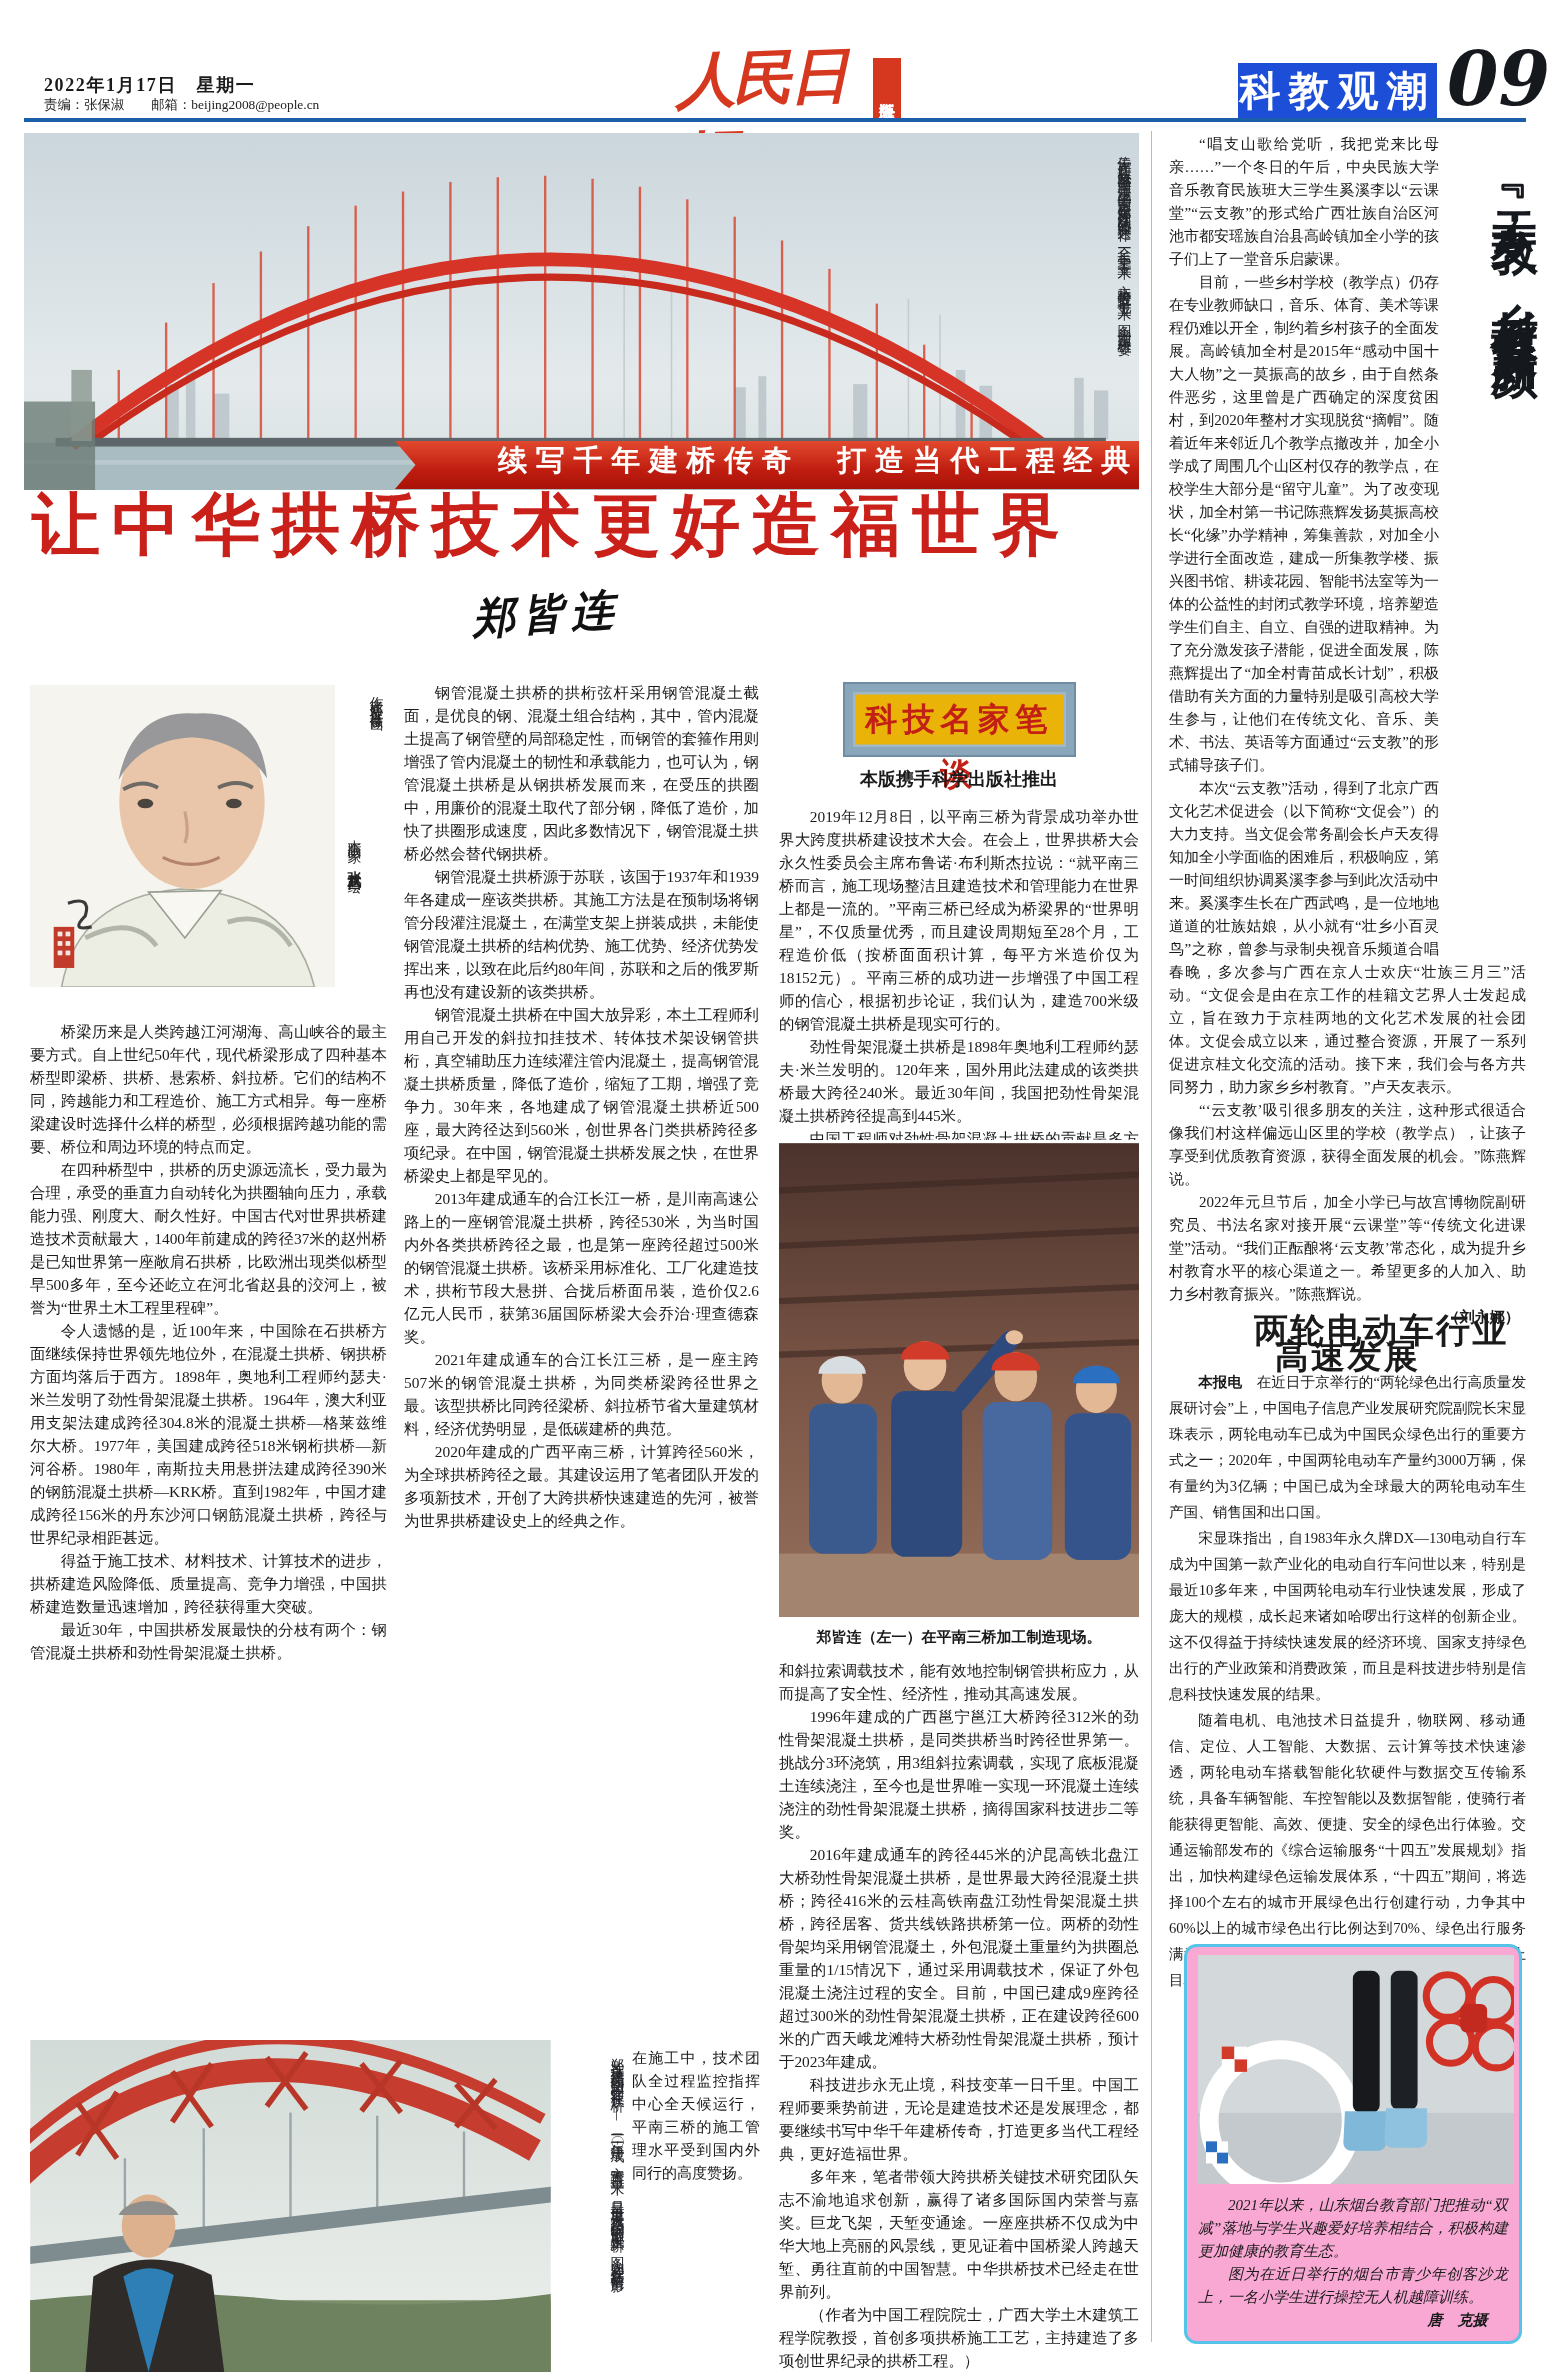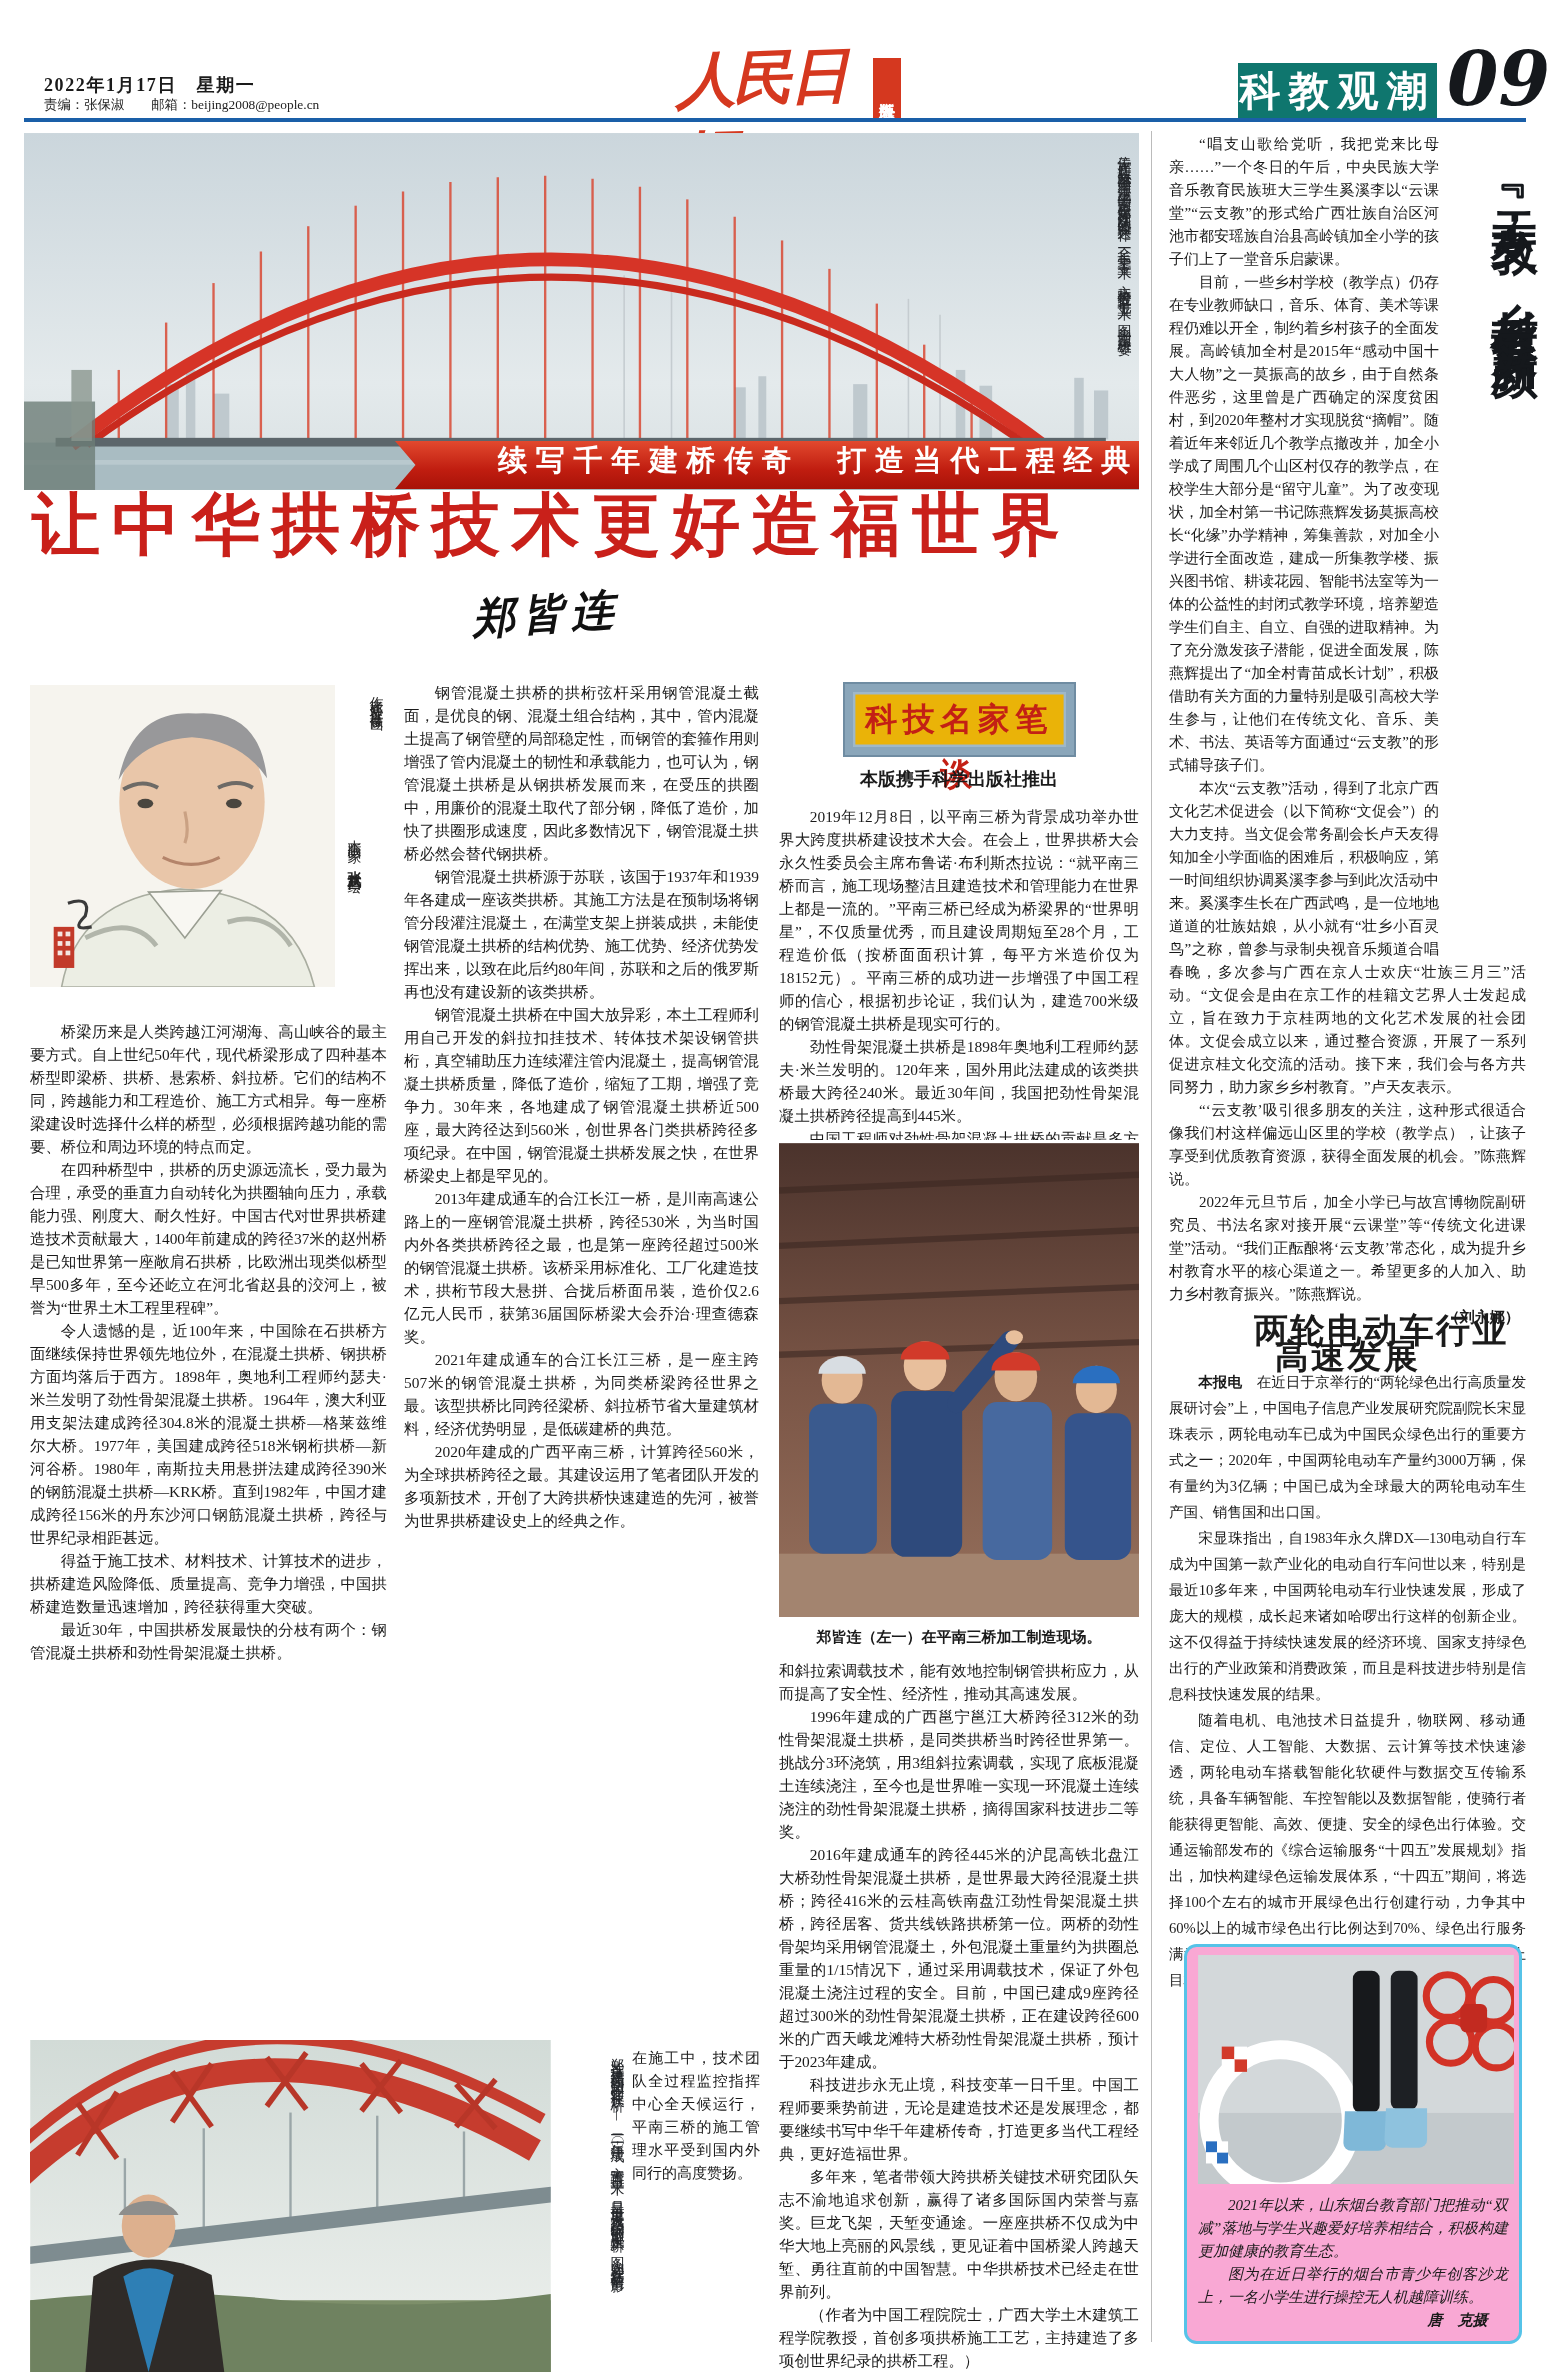--- a/index.html
+++ b/index.html
@@ -7,21 +7,21 @@
         font-family:"Liberation Serif","DejaVu Serif",serif;color:#1a1a1a;}
   .abs{position:absolute;}
   
   .hdr-date{left:44px;top:73px;font-size:18px;font-weight:bold;letter-spacing:1.6px;}
   .hdr-editor{left:44px;top:96px;font-size:13.4px;color:#222;}
   .masthead{left:677px;top:38px;width:197px;height:82px;}
   .masthead-txt{font-size:60px;font-weight:bold;font-style:italic;color:#d5381f;
      font-family:"DejaVu Serif",serif;transform:rotate(-2deg);letter-spacing:-3.2px;line-height:79px;}
   .edition-box{left:873px;top:58px;width:28px;height:63px;background:#d5381f;color:#fff;
      writing-mode:vertical-rl;font-size:16px;font-weight:bold;text-align:center;line-height:28px;}
-  .section-box{left:1238px;top:63px;width:199px;height:57px;background:#0f766e;color:#fff;
+  .section-box{left:1238px;top:63px;width:199px;height:57px;background:#1d4ed8;color:#fff;
      font-family:"Liberation Sans","DejaVu Sans",sans-serif;font-weight:bold;font-size:41px;
      text-align:center;line-height:57px;letter-spacing:8px;}
   .page-no{left:1447px;top:36px;font-size:74px;font-weight:bold;font-style:italic;color:#15181c;
      font-family:"DejaVu Serif",serif;}
   .hdr-rule{left:24px;top:118px;width:1502px;height:4px;background:#1a5fa8;}
   
   .main-photo{left:24px;top:133px;width:1115px;height:357px;overflow:hidden;}
   .photo-cap-v{top:145px;height:332px;writing-mode:vertical-rl;font-size:14px;line-height:20.5px;
      color:#23262a;letter-spacing:2.4px;}
   .cap-main{left:976px;width:158px;}

